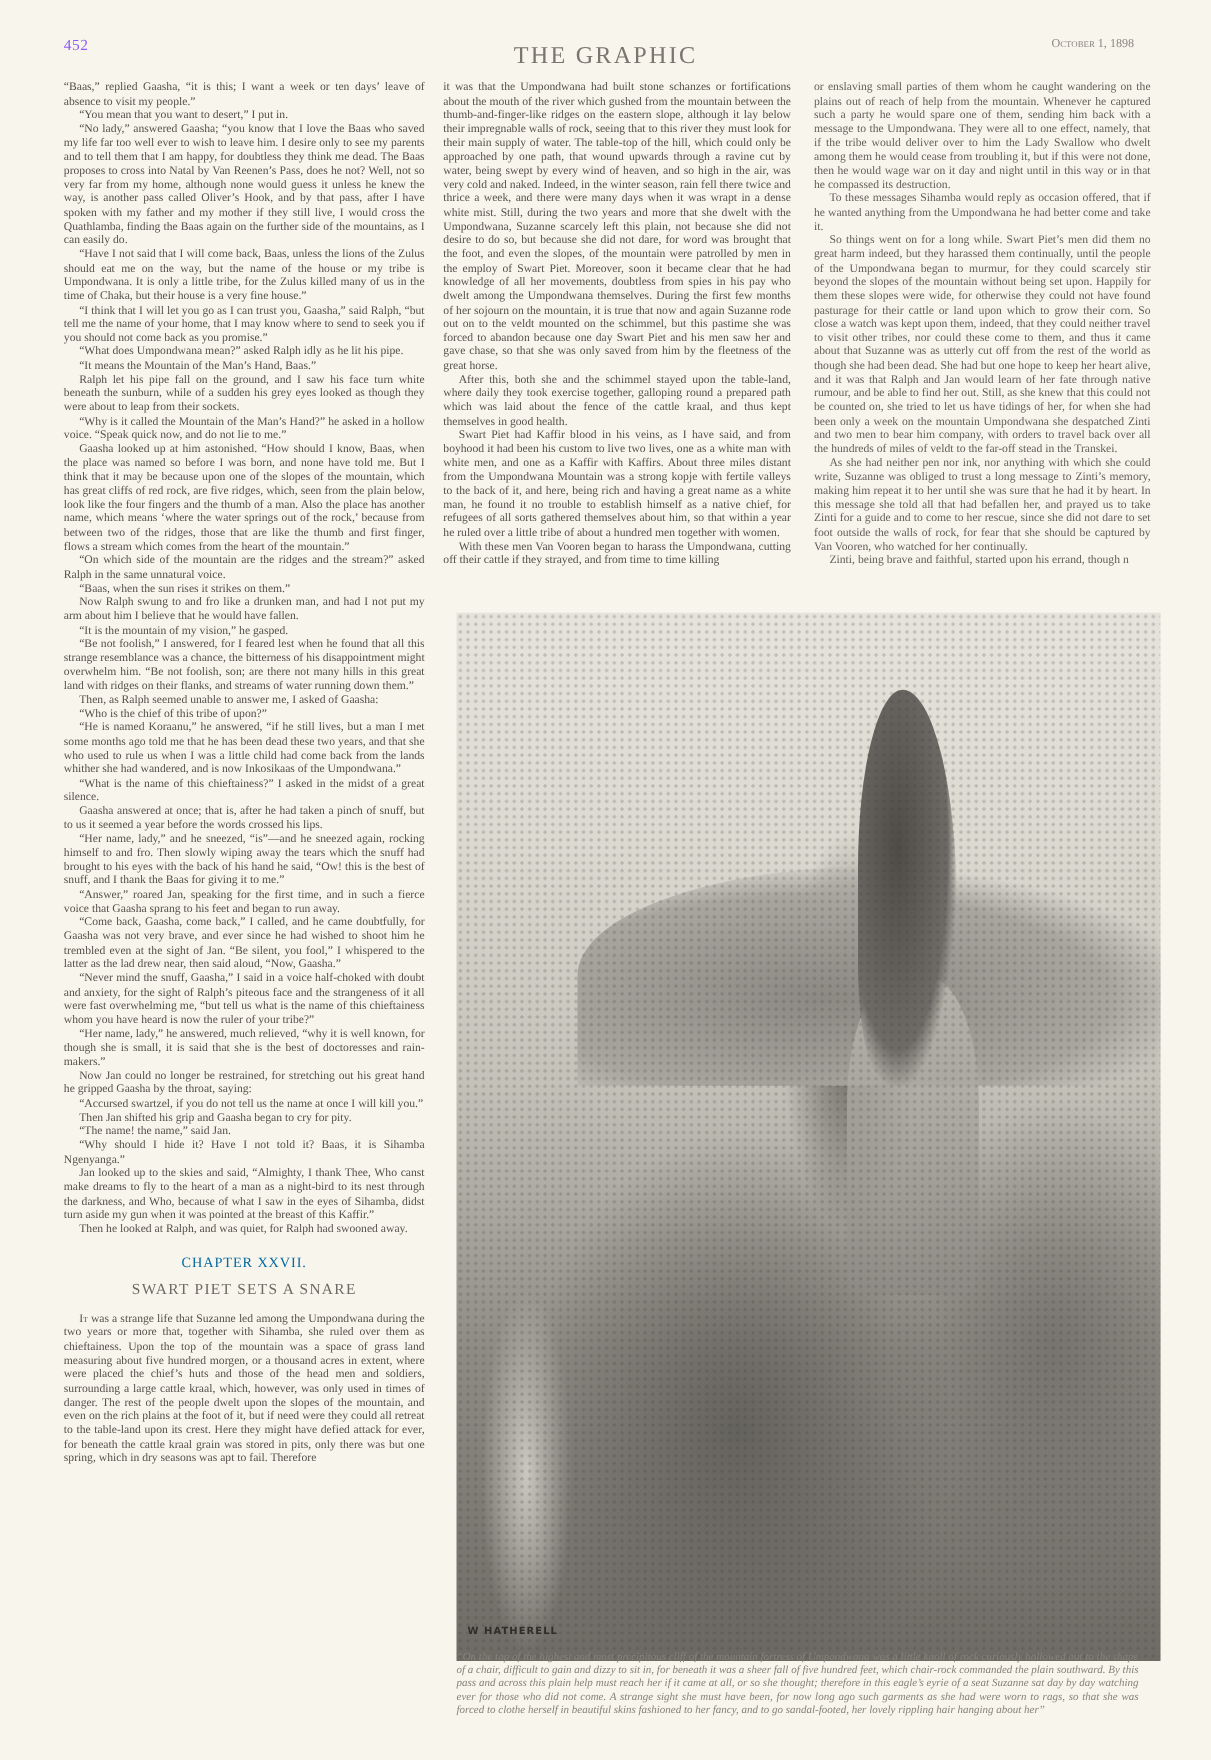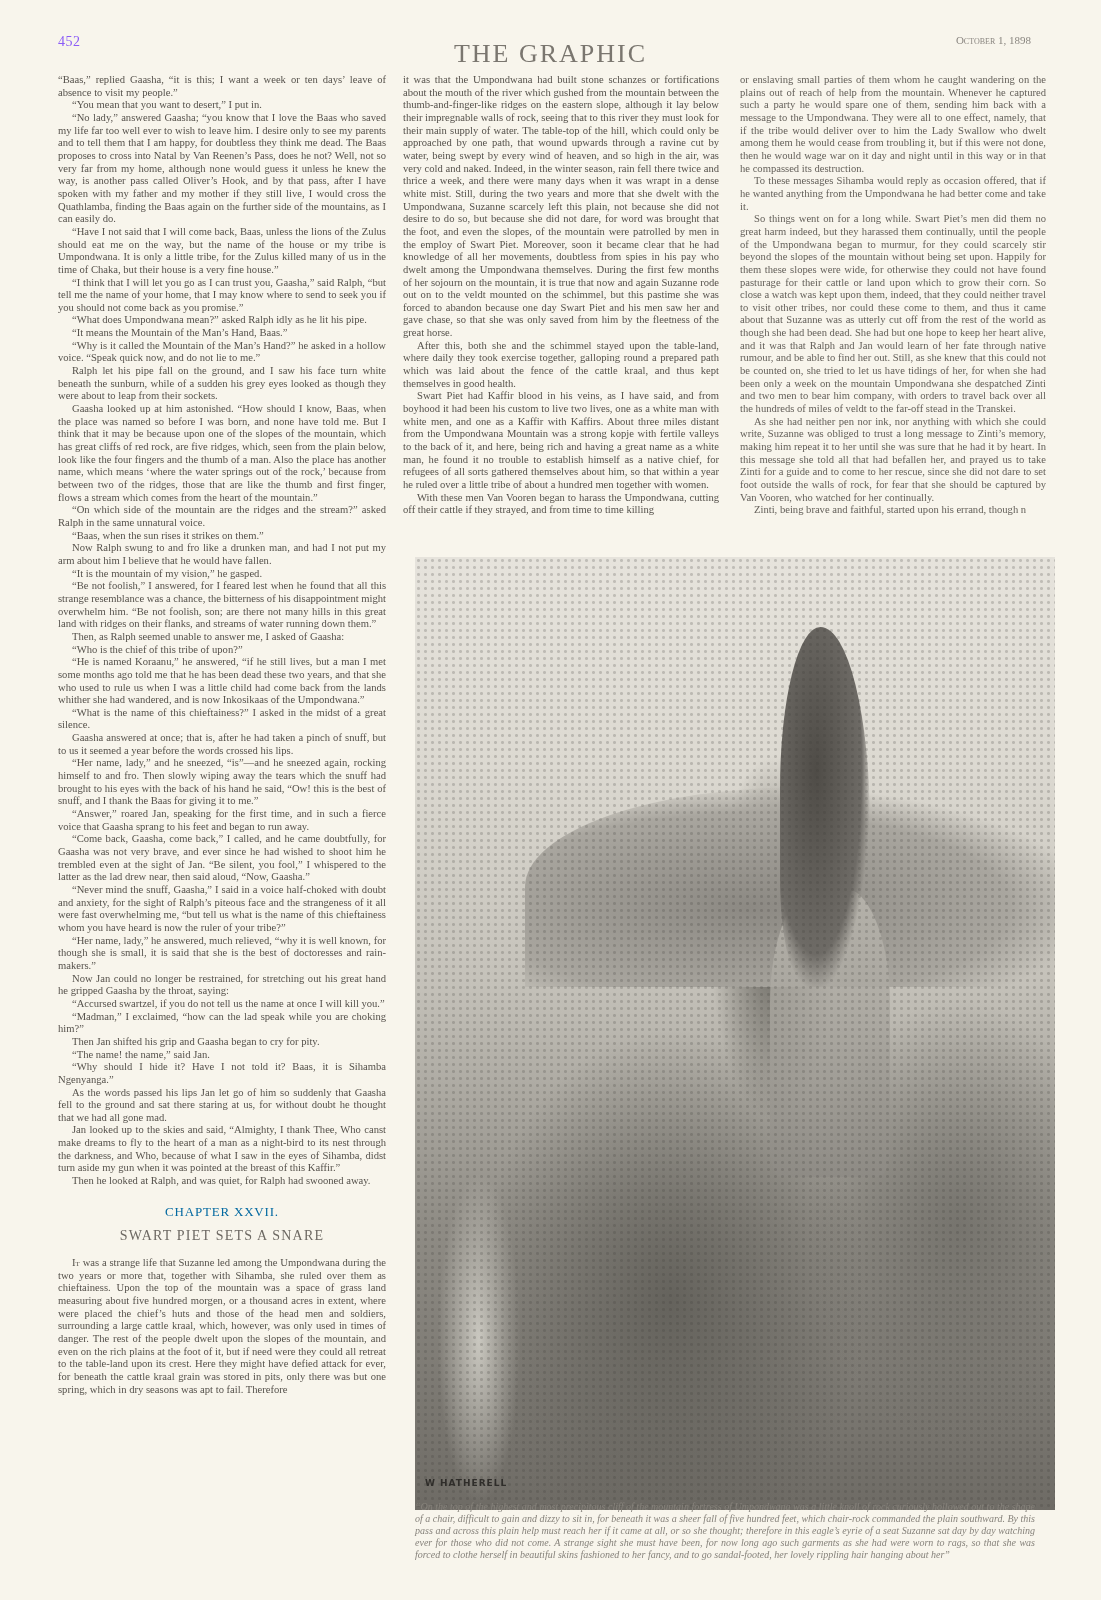--- a/index.html
+++ b/index.html
@@ -5,21 +5,21 @@
   html, body { margin: 0; padding: 0; }
   body {
     width: 1101px; height: 1600px; overflow: hidden;
     background: #f8f5ec;
     font-family: "Liberation Serif", "DejaVu Serif", serif;
     color: #5a5650;
     position: relative;
   }
   .masthead { position: absolute; left: 0; top: 0; width: 1101px; height: 60px; }
   .page-num { position: absolute; left: 58px; top: 34px; font-size: 14px; color: #8b5cf6; letter-spacing: 0.5px; }
-  .title { position: absolute; left: 0; width: 1101px; top: 22px; text-align: center; font-size: 26px; letter-spacing: 2px; color: #7a766f; font-weight: normal; }
+  .title { position: absolute; left: 0; width: 1101px; top: 22px; text-align: center; font-size: 22px; letter-spacing: 2px; color: #7a766f; font-weight: normal; }
   .date { position: absolute; right: 70px; top: 34px; font-size: 11px; color: #8a8680; font-variant: small-caps; }
 
   .col { position: absolute; font-size: 10.6px; line-height: 12.65px; text-align: justify; color: #55514b; }
   .col p { margin: 0; text-indent: 14px; }
   .col p.noindent { text-indent: 0; }
   .col-1 { left: 58px; top: 74px; width: 328px; }
   .col-2 { left: 403px; top: 74px; width: 316px; }
   .col-3 { left: 740px; top: 74px; width: 306px; color: #64605a; }
 
   .chapter-heading { text-align: center; text-indent: 0 !important; font-size: 13px; letter-spacing: 0.8px; margin: 18px 0 12px 0 !important; color: #0369a1; }
@@ -61,45 +61,43 @@
 </header>
 
 <div class="col col-1">
   <p class="noindent">“Baas,” replied Gaasha, “it is this; I want a week or ten days’ leave of absence to visit my people.”</p>
   <p>“You mean that you want to desert,” I put in.</p>
   <p>“No lady,” answered Gaasha; “you know that I love the Baas who saved my life far too well ever to wish to leave him. I desire only to see my parents and to tell them that I am happy, for doubtless they think me dead. The Baas proposes to cross into Natal by Van Reenen’s Pass, does he not? Well, not so very far from my home, although none would guess it unless he knew the way, is another pass called Oliver’s Hook, and by that pass, after I have spoken with my father and my mother if they still live, I would cross the Quathlamba, finding the Baas again on the further side of the mountains, as I can easily do.</p>
   <p>“Have I not said that I will come back, Baas, unless the lions of the Zulus should eat me on the way, but the name of the house or my tribe is Umpondwana. It is only a little tribe, for the Zulus killed many of us in the time of Chaka, but their house is a very fine house.”</p>
   <p>“I think that I will let you go as I can trust you, Gaasha,” said Ralph, “but tell me the name of your home, that I may know where to send to seek you if you should not come back as you promise.”</p>
   <p>“What does Umpondwana mean?” asked Ralph idly as he lit his pipe.</p>
   <p>“It means the Mountain of the Man’s Hand, Baas.”</p>
+  <p>Ralph let his pipe fall on the ground, and I saw his face turn white beneath the sunburn, while of a sudden his grey eyes looked as though they were about to leap from their sockets.</p>
   <p>“Why is it called the Mountain of the Man’s Hand?” he asked in a hollow voice. “Speak quick now, and do not lie to me.”</p>
-  <p>Ralph let his pipe fall on the ground, and I saw his face turn white beneath the sunburn, while of a sudden his grey eyes looked as though they were about to leap from their sockets.</p>
   <p>Gaasha looked up at him astonished. “How should I know, Baas, when the place was named so before I was born, and none have told me. But I think that it may be because upon one of the slopes of the mountain, which has great cliffs of red rock, are five ridges, which, seen from the plain below, look like the four fingers and the thumb of a man. Also the place has another name, which means ‘where the water springs out of the rock,’ because from between two of the ridges, those that are like the thumb and first finger, flows a stream which comes from the heart of the mountain.”</p>
   <p>“On which side of the mountain are the ridges and the stream?” asked Ralph in the same unnatural voice.</p>
   <p>“Baas, when the sun rises it strikes on them.”</p>
   <p>Now Ralph swung to and fro like a drunken man, and had I not put my arm about him I believe that he would have fallen.</p>
   <p>“It is the mountain of my vision,” he gasped.</p>
   <p>“Be not foolish,” I answered, for I feared lest when he found that all this strange resemblance was a chance, the bitterness of his disappointment might overwhelm him. “Be not foolish, son; are there not many hills in this great land with ridges on their flanks, and streams of water running down them.”</p>
   <p>Then, as Ralph seemed unable to answer me, I asked of Gaasha:</p>
   <p>“Who is the chief of this tribe of upon?”</p>
   <p>“He is named Koraanu,” he answered, “if he still lives, but a man I met some months ago told me that he has been dead these two years, and that she who used to rule us when I was a little child had come back from the lands whither she had wandered, and is now Inkosikaas of the Umpondwana.”</p>
   <p>“What is the name of this chieftainess?” I asked in the midst of a great silence.</p>
   <p>Gaasha answered at once; that is, after he had taken a pinch of snuff, but to us it seemed a year before the words crossed his lips.</p>
   <p>“Her name, lady,” and he sneezed, “is”—and he sneezed again, rocking himself to and fro. Then slowly wiping away the tears which the snuff had brought to his eyes with the back of his hand he said, “Ow! this is the best of snuff, and I thank the Baas for giving it to me.”</p>
   <p>“Answer,” roared Jan, speaking for the first time, and in such a fierce voice that Gaasha sprang to his feet and began to run away.</p>
   <p>“Come back, Gaasha, come back,” I called, and he came doubtfully, for Gaasha was not very brave, and ever since he had wished to shoot him he trembled even at the sight of Jan. “Be silent, you fool,” I whispered to the latter as the lad drew near, then said aloud, “Now, Gaasha.”</p>
   <p>“Never mind the snuff, Gaasha,” I said in a voice half-choked with doubt and anxiety, for the sight of Ralph’s piteous face and the strangeness of it all were fast overwhelming me, “but tell us what is the name of this chieftainess whom you have heard is now the ruler of your tribe?”</p>
   <p>“Her name, lady,” he answered, much relieved, “why it is well known, for though she is small, it is said that she is the best of doctoresses and rain-makers.”</p>
   <p>Now Jan could no longer be restrained, for stretching out his great hand he gripped Gaasha by the throat, saying:</p>
   <p>“Accursed swartzel, if you do not tell us the name at once I will kill you.”</p>
-  <p>“Madman,” I exclaimed, “how can the lad speak while you are choking him?”</p>
   <p>Then Jan shifted his grip and Gaasha began to cry for pity.</p>
   <p>“The name! the name,” said Jan.</p>
   <p>“Why should I hide it? Have I not told it? Baas, it is Sihamba Ngenyanga.”</p>
-  <p>As the words passed his lips Jan let go of him so suddenly that Gaasha fell to the ground and sat there staring at us, for without doubt he thought that we had all gone mad.</p>
   <p>Jan looked up to the skies and said, “Almighty, I thank Thee, Who canst make dreams to fly to the heart of a man as a night-bird to its nest through the darkness, and Who, because of what I saw in the eyes of Sihamba, didst turn aside my gun when it was pointed at the breast of this Kaffir.”</p>
   <p>Then he looked at Ralph, and was quiet, for Ralph had swooned away.</p>
   <p class="chapter-heading">CHAPTER XXVII.</p>
   <p class="chapter-subtitle">SWART PIET SETS A SNARE</p>
   <p><span class="dropcap">It</span><span> was a strange life that Suzanne led among the Umpondwana during the two years or more that, together with Sihamba, she ruled over them as chieftainess. Upon the top of the mountain was a space of grass land measuring about five hundred morgen, or a thousand acres in extent, where were placed the chief’s huts and those of the head men and soldiers, surrounding a large cattle kraal, which, however, was only used in times of danger. The rest of the people dwelt upon the slopes of the mountain, and even on the rich plains at the foot of it, but if need were they could all retreat to the table-land upon its crest. Here they might have defied attack for ever, for beneath the cattle kraal grain was stored in pits, only there was but one spring, which in dry seasons was apt to fail. Therefore</span></p>
 </div>
 
 <div class="col col-2">
   <p class="noindent">it was that the Umpondwana had built stone schanzes or fortifications about the mouth of the river which gushed from the mountain between the thumb-and-finger-like ridges on the eastern slope, although it lay below their impregnable walls of rock, seeing that to this river they must look for their main supply of water. The table-top of the hill, which could only be approached by one path, that wound upwards through a ravine cut by water, being swept by every wind of heaven, and so high in the air, was very cold and naked. Indeed, in the winter season, rain fell there twice and thrice a week, and there were many days when it was wrapt in a dense white mist. Still, during the two years and more that she dwelt with the Umpondwana, Suzanne scarcely left this plain, not because she did not desire to do so, but because she did not dare, for word was brought that the foot, and even the slopes, of the mountain were patrolled by men in the employ of Swart Piet. Moreover, soon it became clear that he had knowledge of all her movements, doubtless from spies in his pay who dwelt among the Umpondwana themselves. During the first few months of her sojourn on the mountain, it is true that now and again Suzanne rode out on to the veldt mounted on the schimmel, but this pastime she was forced to abandon because one day Swart Piet and his men saw her and gave chase, so that she was only saved from him by the fleetness of the great horse.</p>
   <p>After this, both she and the schimmel stayed upon the table-land, where daily they took exercise together, galloping round a prepared path which was laid about the fence of the cattle kraal, and thus kept themselves in good health.</p>

